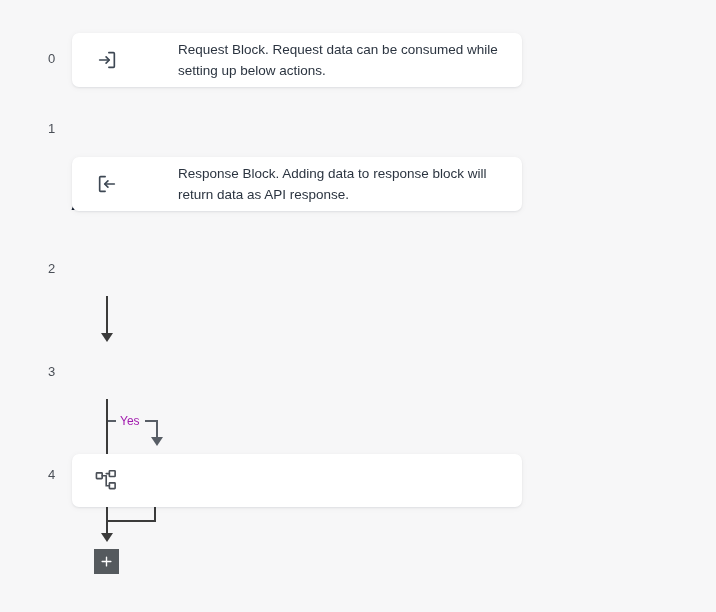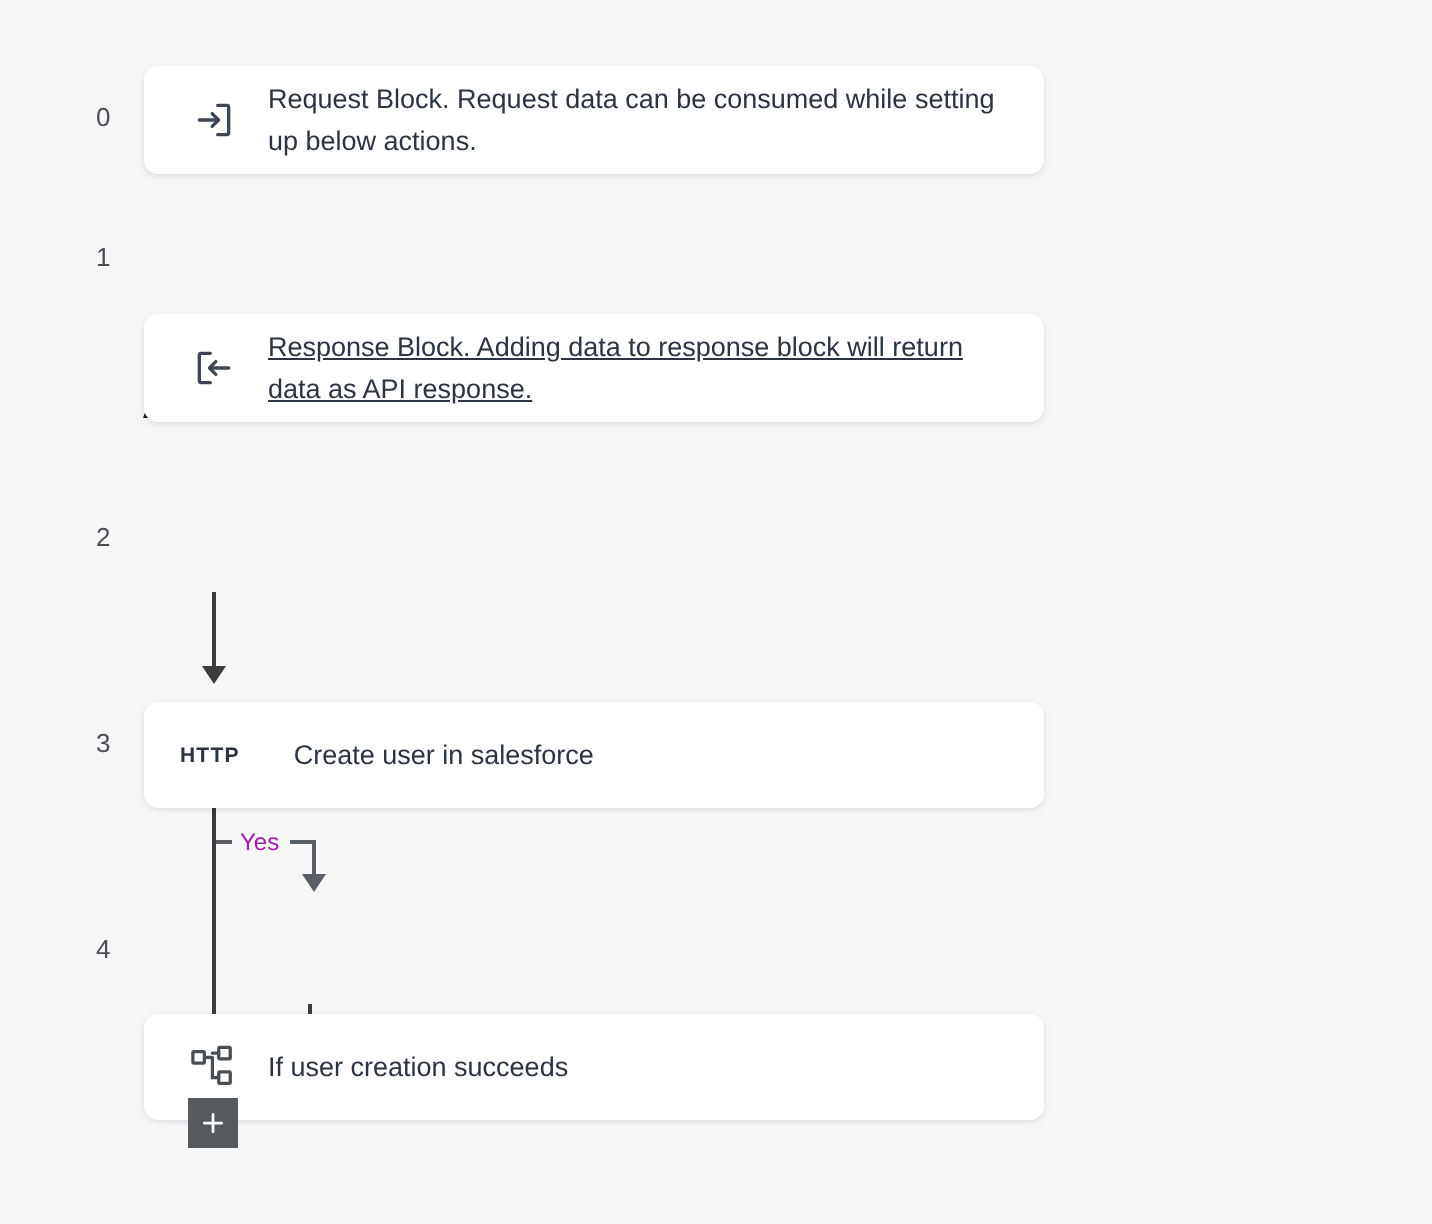--- a/index.html
+++ b/index.html
@@ -39,20 +39,21 @@
   
   .card {
     background: #ffffff;
     border-radius: 7px;
     box-shadow: 0 1px 2px rgba(16,24,40,0.07), 0 1px 6px rgba(16,24,40,0.05);
     display: flex;
     align-items: center;
     box-sizing: border-box;
     position: relative;
     z-index: 3;
+    gap: 44px;
   }
   .card-icon {
     flex: none;
     display: flex;
     align-items: center;
     justify-content: center;
   }
   .card-text {
     font-size: 13.5px;
     line-height: 21px;
@@ -168,49 +169,44 @@
     <div class="idx">1</div>
   </div>
   <div class="card" style="left:72px; top:103px; width:450px; height:54px; padding:0 16px;">
     <div class="card-icon" style="width:38px; height:26px;">
       <svg width="22" height="22" viewBox="0 0 24 24" fill="none" stroke="#3d4753" stroke-width="1.8" stroke-linecap="round" stroke-linejoin="round">
         <path d="M10 4H5a1 1 0 0 0-1 1v14a1 1 0 0 0 1 1h5"></path>
         <path d="M20 12H10"></path>
         <path d="M13 8.5 9.5 12 13 15.5"></path>
       </svg>
     </div>
-    <div class="card-text" style="margin-left:8px; max-width:380px;text-decoration:underline;">Response Block. Adding data to response block will return data as API response.</div>
+    <div class="card-text" style="margin-left:8px; max-width:380px;">Response Block. Adding data to response block will return data as API response.</div>
   </div>
 
   <div class="section-heading" style="left:71px; top:192px;">Actions</div>
 
   <div class="row" style="left:48px; top:262px;">
     <div class="idx">2</div>
-  </div>
-  <div class="card" style="left:72px; top:243px; width:450px; height:53px; padding:0 18px;">
-    <div class="http-tag">HTTP</div>
-    <div class="card-text" style="margin-left:27px;">Create user in salesforce</div>
   </div>
 
   <div class="vline" style="left:106px; top:296px; height:40px;"></div>
   <div class="arrow-down" style="left:101px; top:333px;"></div>
 
   <div class="row" style="left:48px; top:365px;">
     <div class="idx">3</div>
   </div>
   <div class="card" style="left:72px; top:346px; width:450px; height:53px; padding:0 16px;">
     <div class="card-icon" style="width:36px; height:26px;">
       <svg width="23" height="23" viewBox="0 0 24 24" fill="none" stroke="#4a4f57" stroke-width="1.7">
         <rect x="1.5" y="4" width="6" height="6" rx="0.6"></rect>
         <rect x="15" y="1.8" width="6" height="6" rx="0.6"></rect>
         <rect x="15" y="14.5" width="6" height="6" rx="0.6"></rect>
         <path d="M7.5 7h4.2M11.7 7v10.5h3.3M11.7 4.8h3.3" stroke-linecap="round"></path>
       </svg>
     </div>
-    <div class="card-text" style="margin-left:10px;">If user creation succeeds</div>
   </div>
 
   <div class="vline" style="left:106px; top:399px; height:137px;"></div>
 
   <div class="tick" style="left:108px; top:420px;"></div>
   <div class="branch-label" style="left:120px; top:415px;">Yes</div>
   <div class="thin-h" style="left:145px; top:420px; width:13px;"></div>
   <div class="thin-v" style="left:156px; top:420px; height:20px;"></div>
   <div class="arrow-down-thin" style="left:151px; top:437px;"></div>
 

